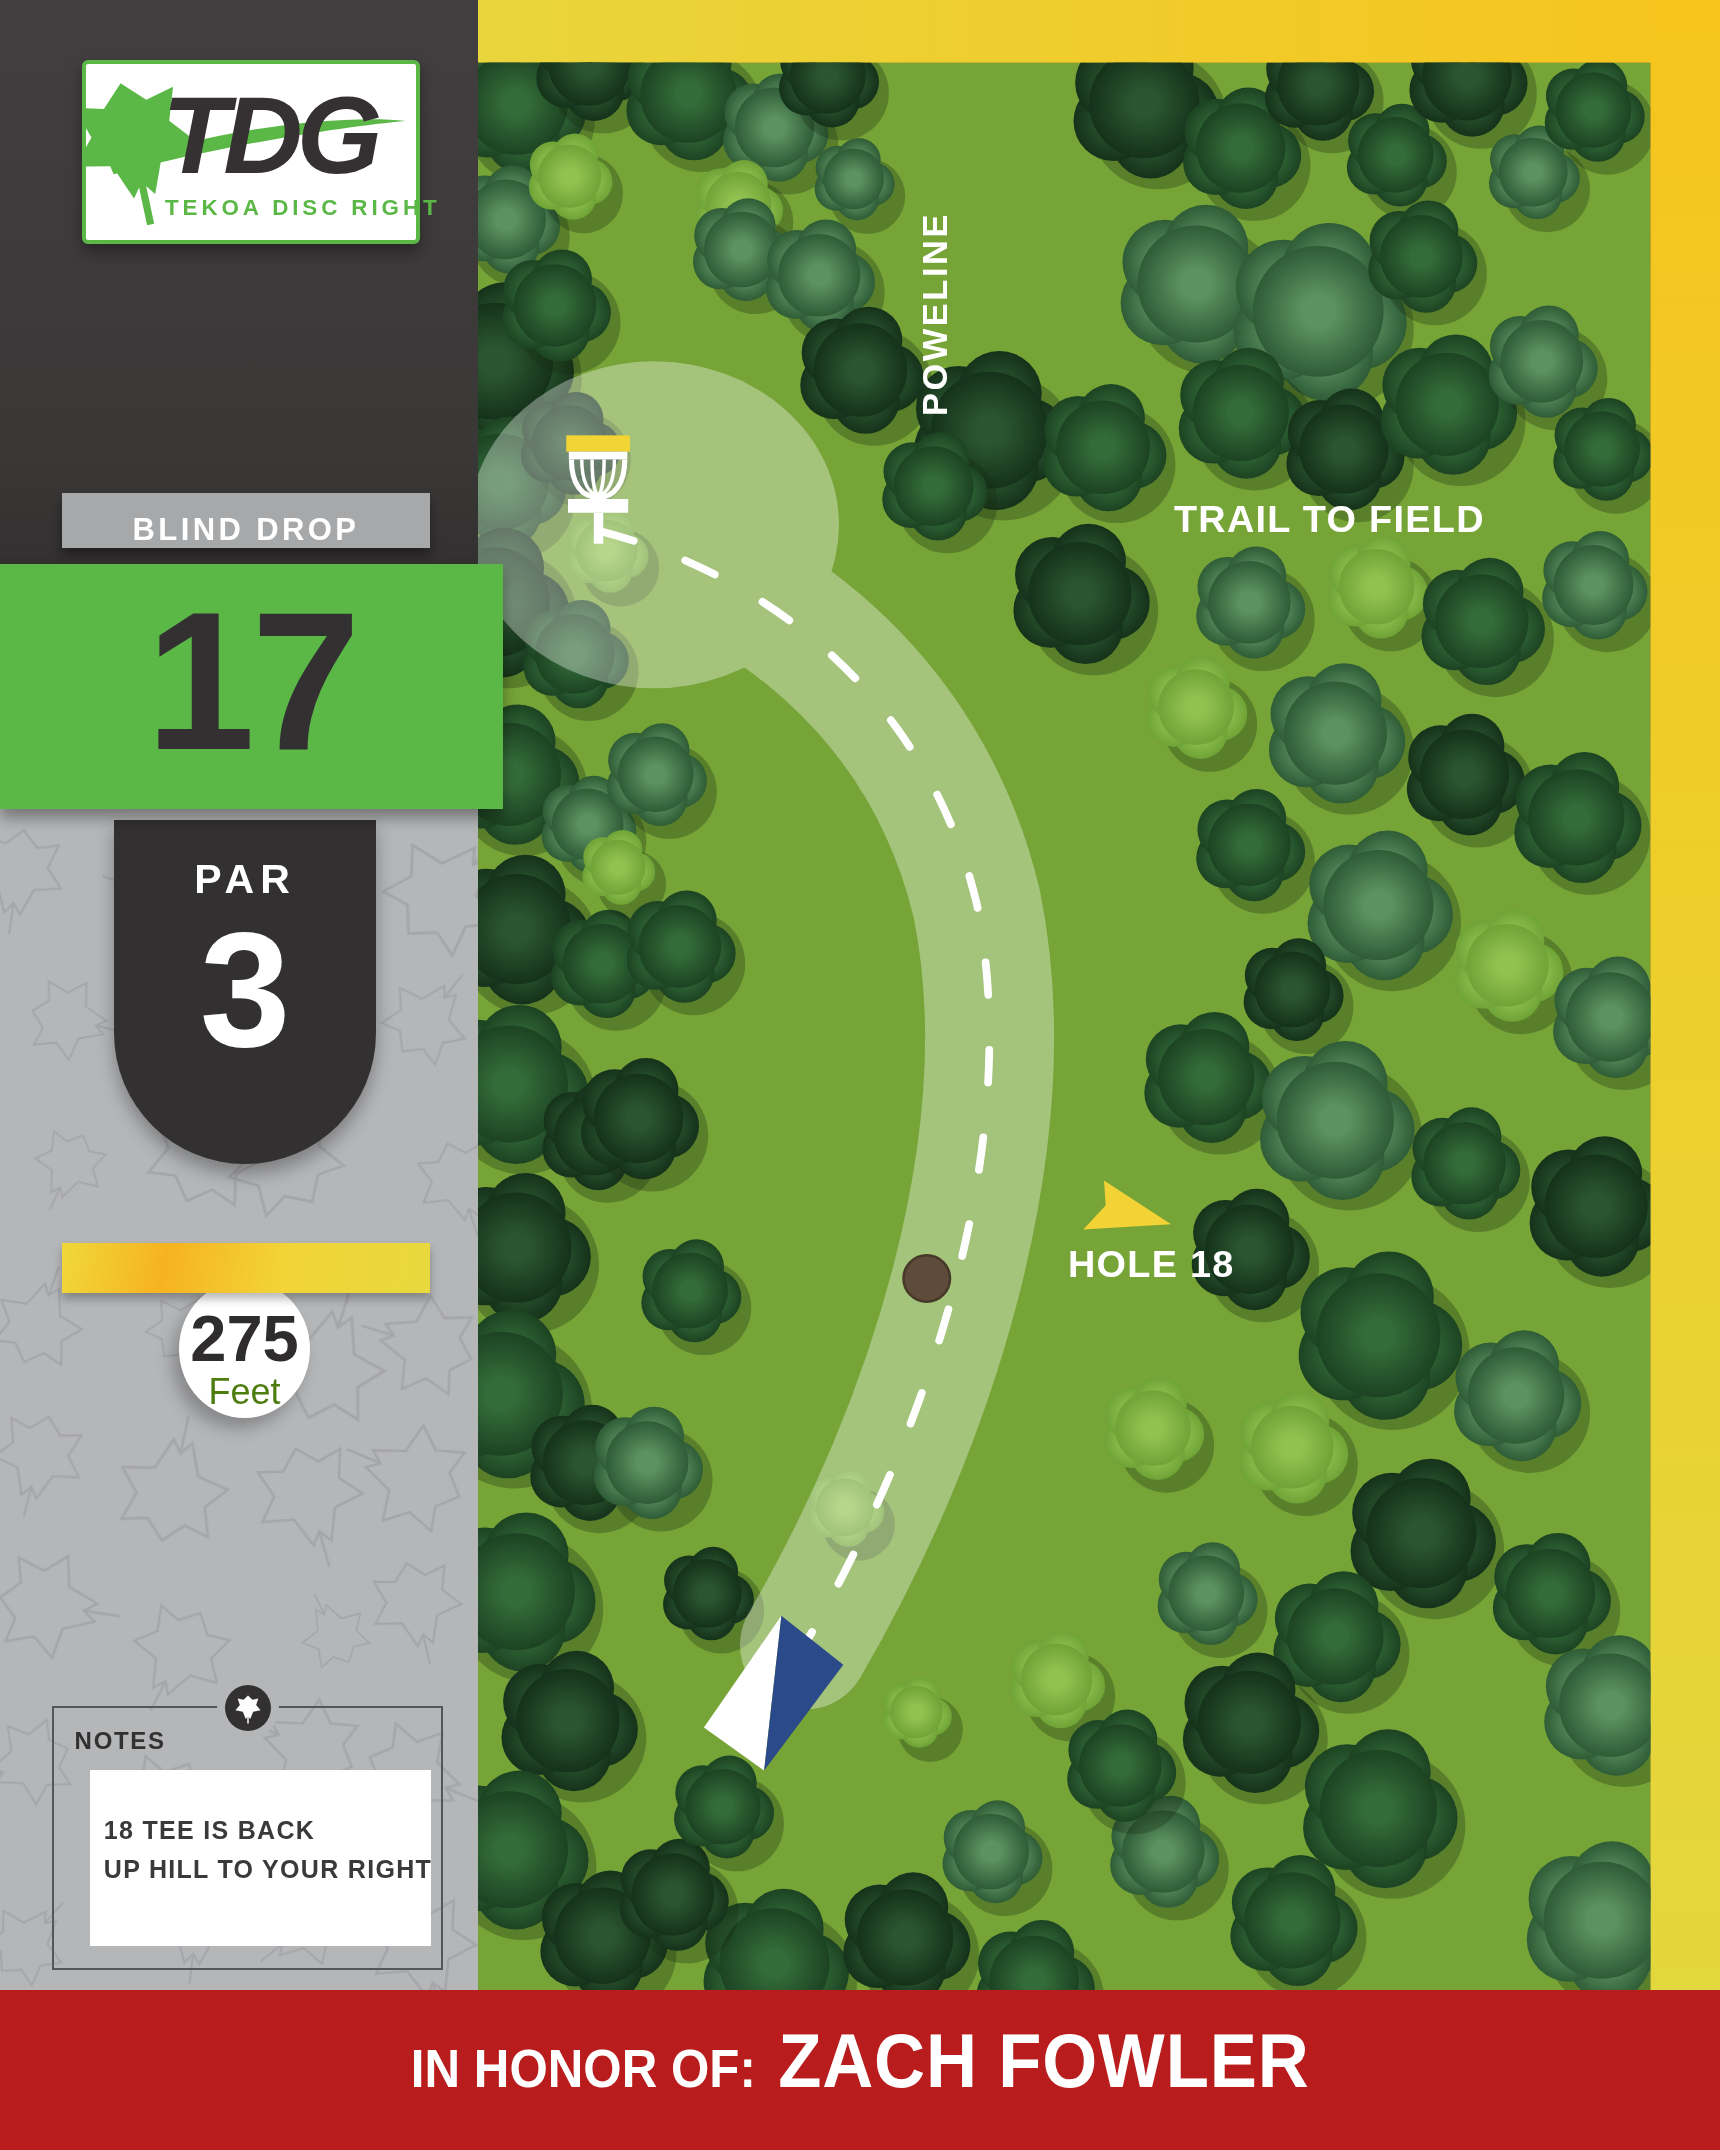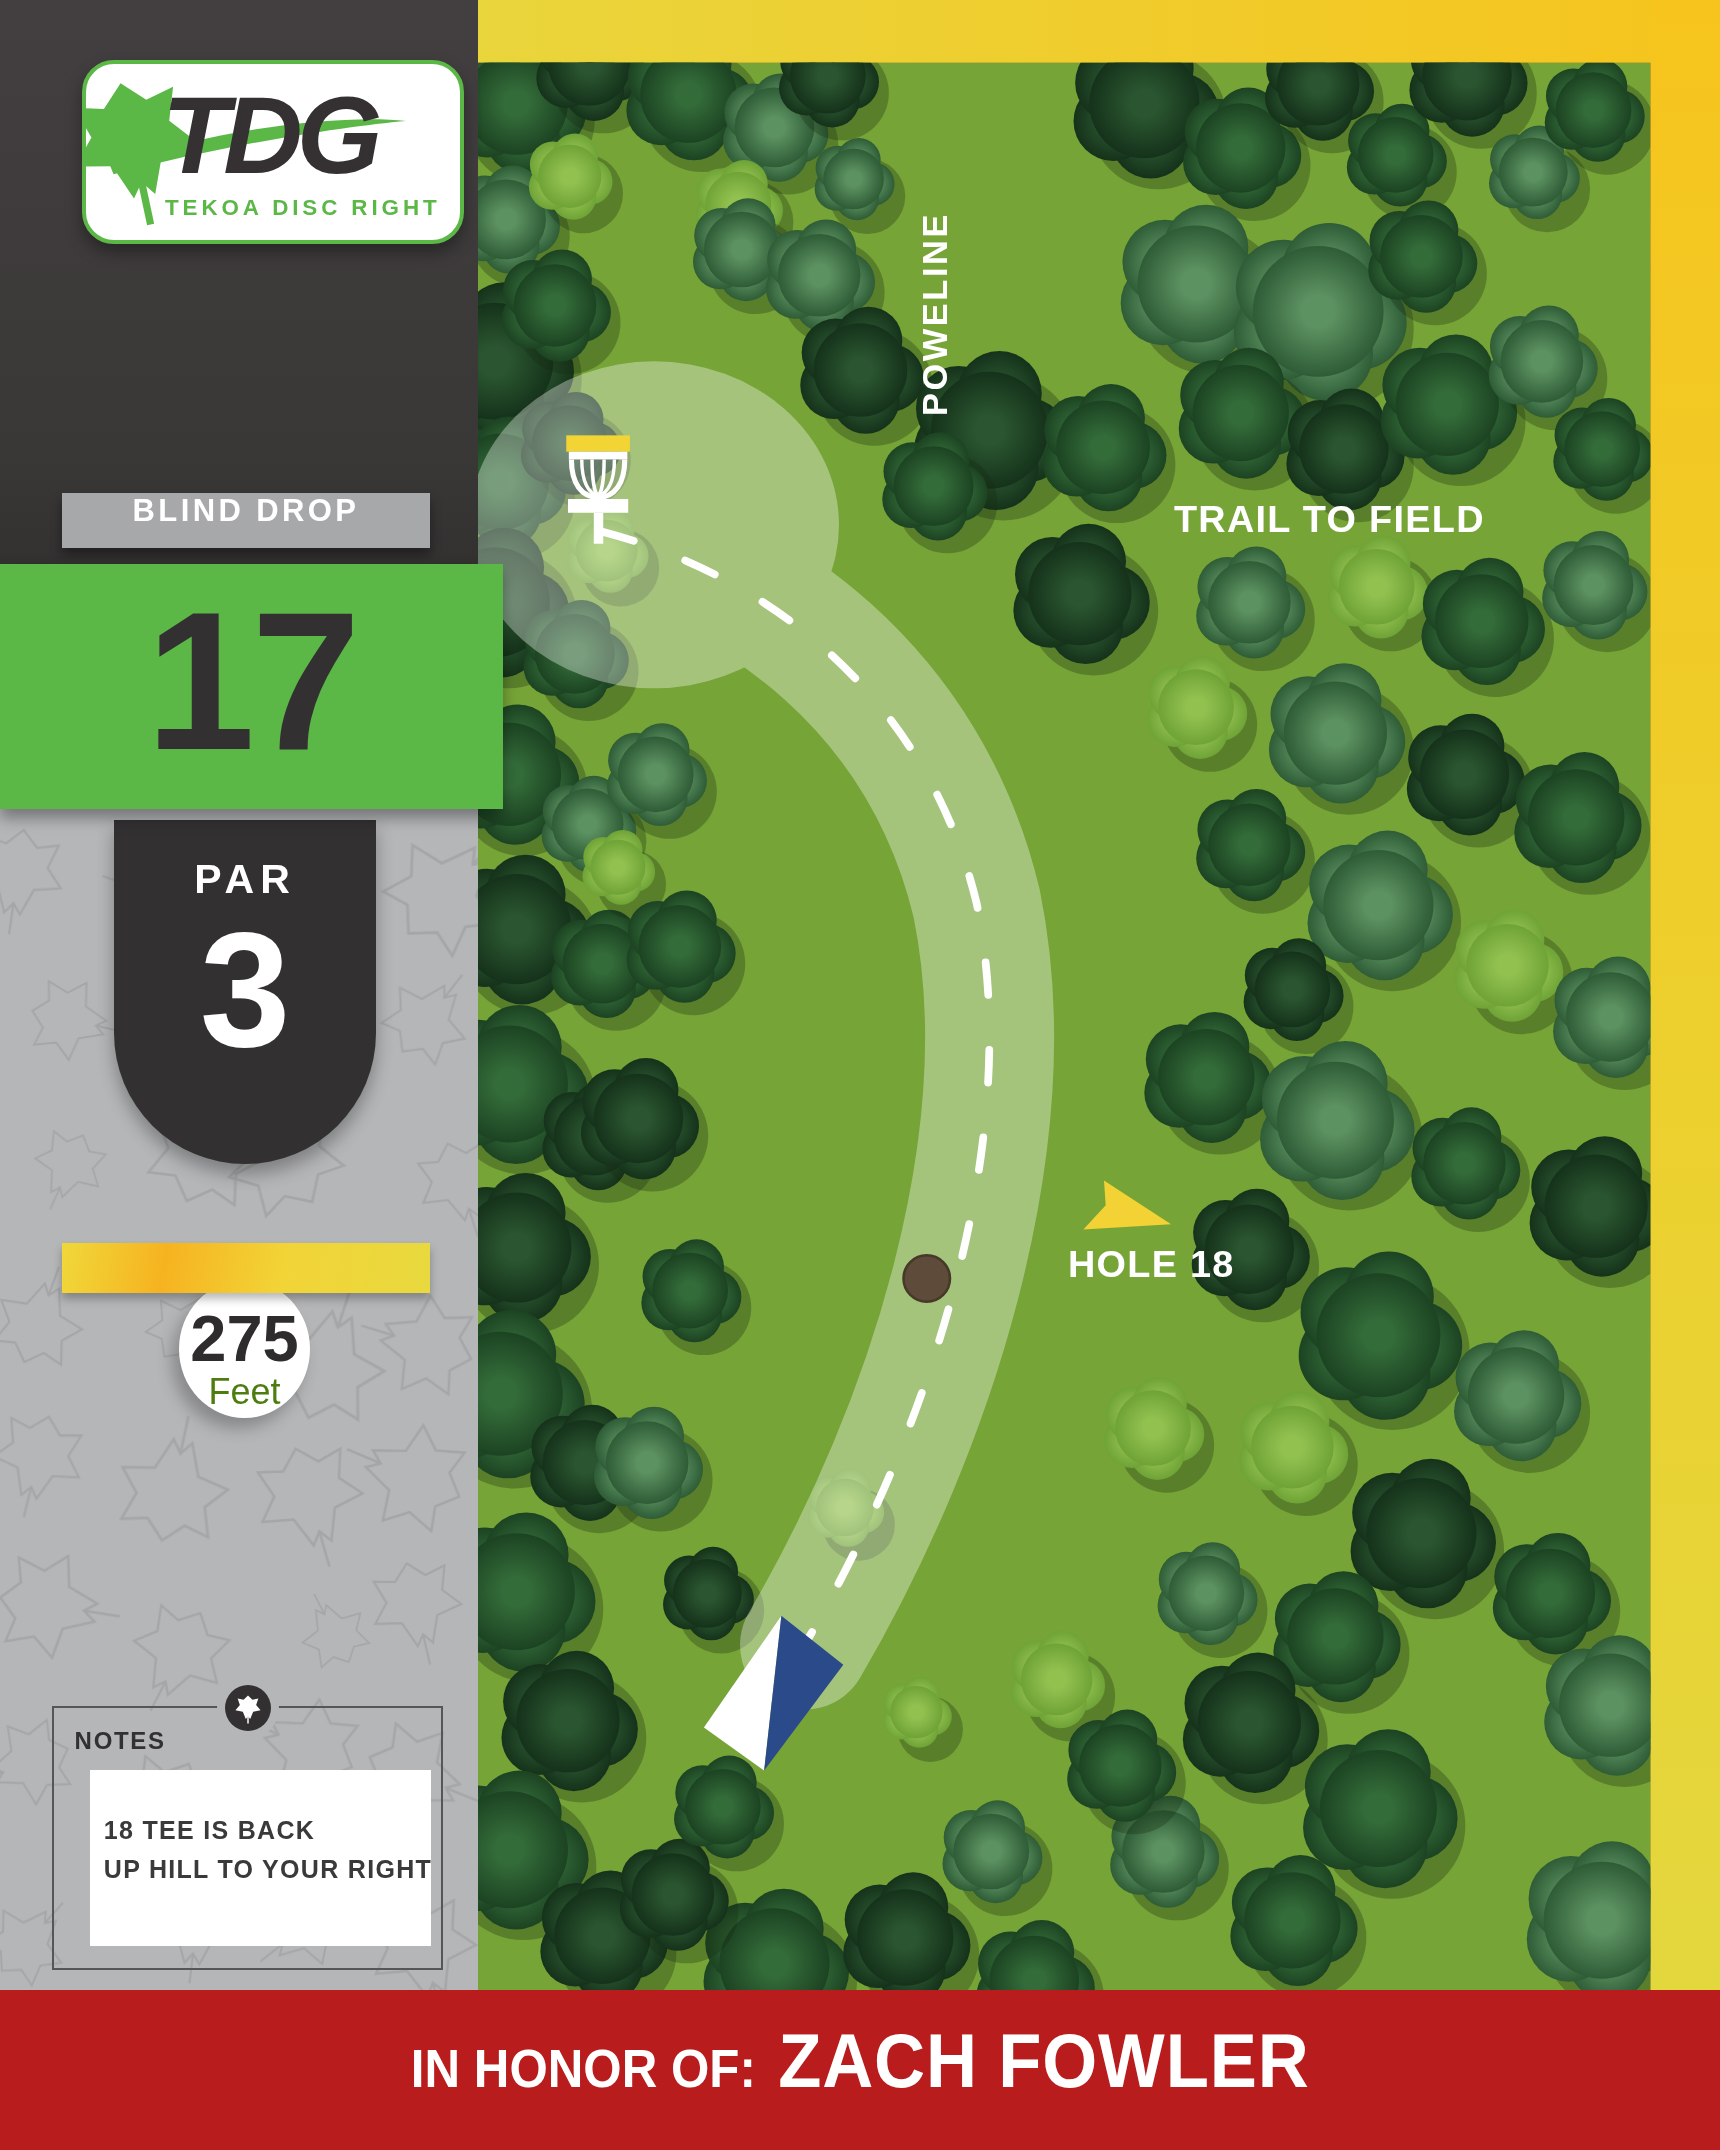--- a/index.html
+++ b/index.html
@@ -14,30 +14,30 @@
 
   
   #dark-panel{position:absolute;left:0;top:0;width:478px;height:816px;z-index:2;
       background:linear-gradient(180deg,#433f40 0%,#3a3737 55%,#252223 100%);}
   #gray-panel{position:absolute;left:0;top:809px;width:478px;height:1181px;z-index:2;
       background:#b5b6b8;overflow:hidden;}
   #leaf-pattern{position:absolute;left:0;top:0;}
 
   
   #logo-card{position:absolute;left:82px;top:60px;width:330px;height:176px;z-index:4;
-      background:#ffffff;border:4.3px solid #5bb847;border-radius:32px;
-      box-shadow:0 8.6px 15.5px rgba(0,0,0,.35);padding-left:44px;}
+      background:#ffffff;border:4.3px solid #5bb847;border-radius:6px;
+      box-shadow:0 8.6px 15.5px rgba(0,0,0,.35);}
   #logo-acronym{position:absolute;left:76px;top:6.9px;font-size:110px;font-weight:800;
       letter-spacing:-6px;color:#353132;font-style:italic;}
   #logo-sub{position:absolute;left:79px;top:131px;font-size:22.4px;font-weight:700;
       letter-spacing:3.9px;color:#5bb847;white-space:nowrap;}
 
   
   #badge{position:absolute;left:62px;top:493px;width:368px;height:55px;z-index:4;
-      background:#a7a8aa;display:flex;align-items:flex-start;justify-content:center;
+      background:#a7a8aa;display:flex;align-items:flex-end;justify-content:center;
       box-shadow:0 6.9px 10.3px rgba(0,0,0,.4);}
   #badge span{color:#ffffff;font-size:31px;font-weight:800;letter-spacing:3.4px;}
 
   
   #hole-band{position:absolute;left:0;top:564px;width:503px;height:245px;z-index:5;
       background:#5bb847;box-shadow:0 8.6px 13.8px rgba(0,0,0,.35);
       display:flex;align-items:center;justify-content:center;}
   #hole-number{color:#333031;font-size:196px;font-weight:800;letter-spacing:-3.4px;
       transform:translateY(-5.2px);}
 

